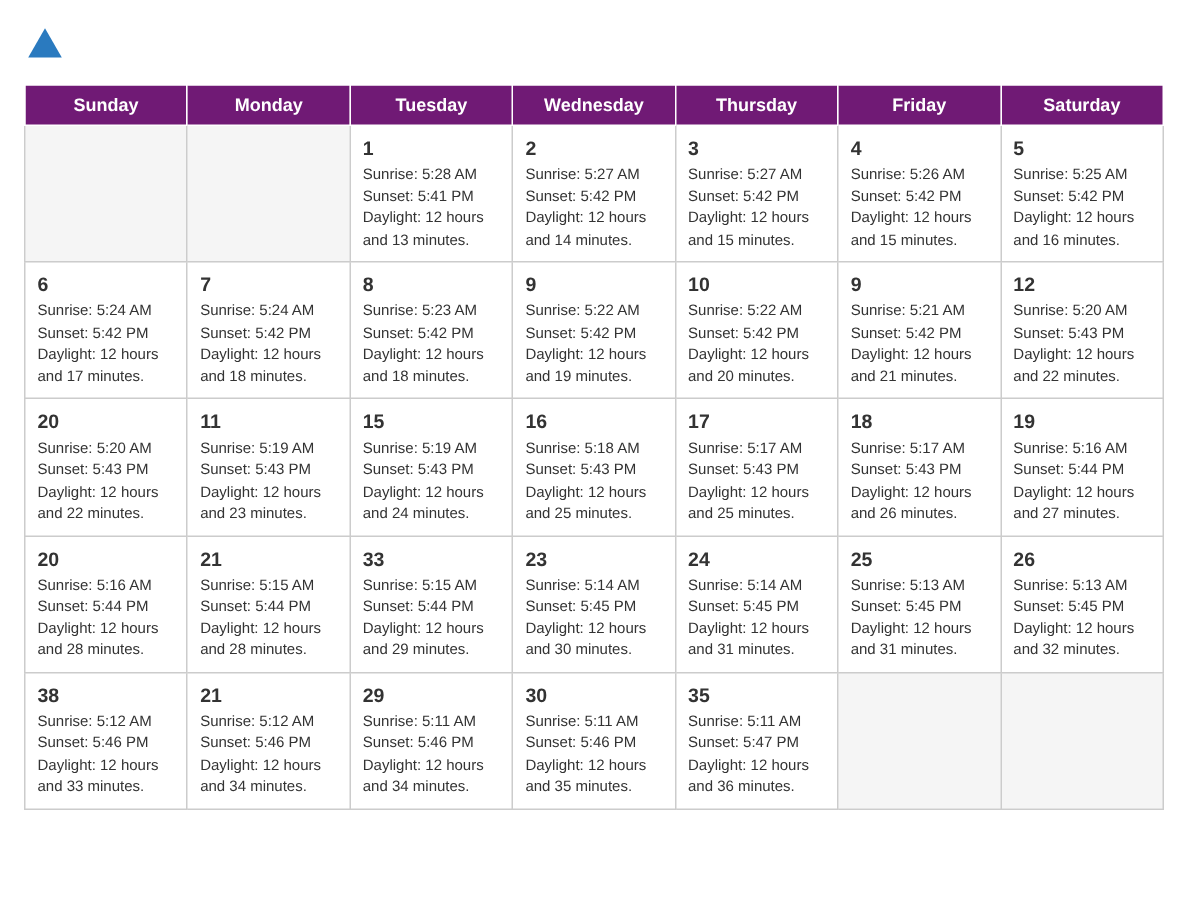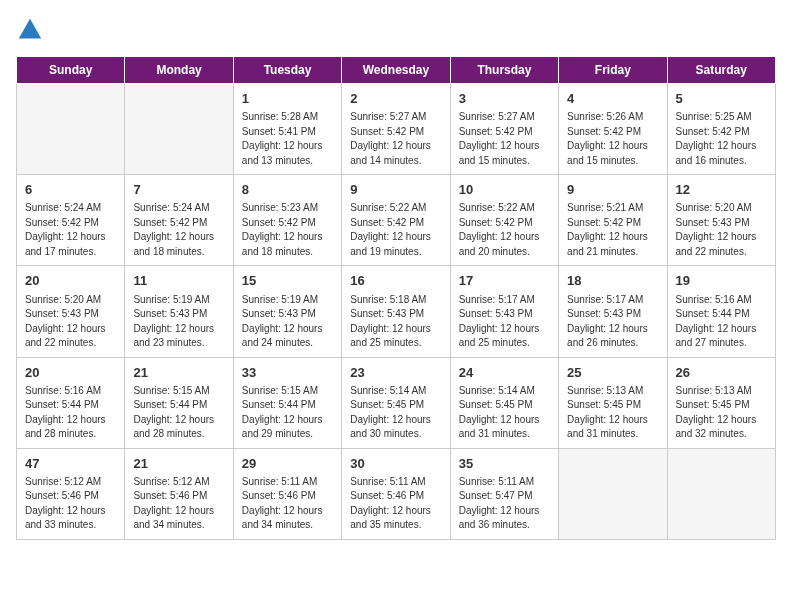--- a/index.html
+++ b/index.html
@@ -230,21 +230,21 @@
           <span class="day-number">25</span>
           <div class="cell-content">Sunrise: 5:13 AM<br>Sunset: 5:45 PM<br>Daylight: 12 hours and 31 minutes.</div>
         </td>
         <td>
           <span class="day-number">26</span>
           <div class="cell-content">Sunrise: 5:13 AM<br>Sunset: 5:45 PM<br>Daylight: 12 hours and 32 minutes.</div>
         </td>
       </tr>
       <tr>
         <td>
-          <span class="day-number">47</span>
+          <span class="day-number">38</span>
           <div class="cell-content">Sunrise: 5:12 AM<br>Sunset: 5:46 PM<br>Daylight: 12 hours and 33 minutes.</div>
         </td>
         <td>
           <span class="day-number">21</span>
           <div class="cell-content">Sunrise: 5:12 AM<br>Sunset: 5:46 PM<br>Daylight: 12 hours and 34 minutes.</div>
         </td>
         <td>
           <span class="day-number">29</span>
           <div class="cell-content">Sunrise: 5:11 AM<br>Sunset: 5:46 PM<br>Daylight: 12 hours and 34 minutes.</div>
         </td>

